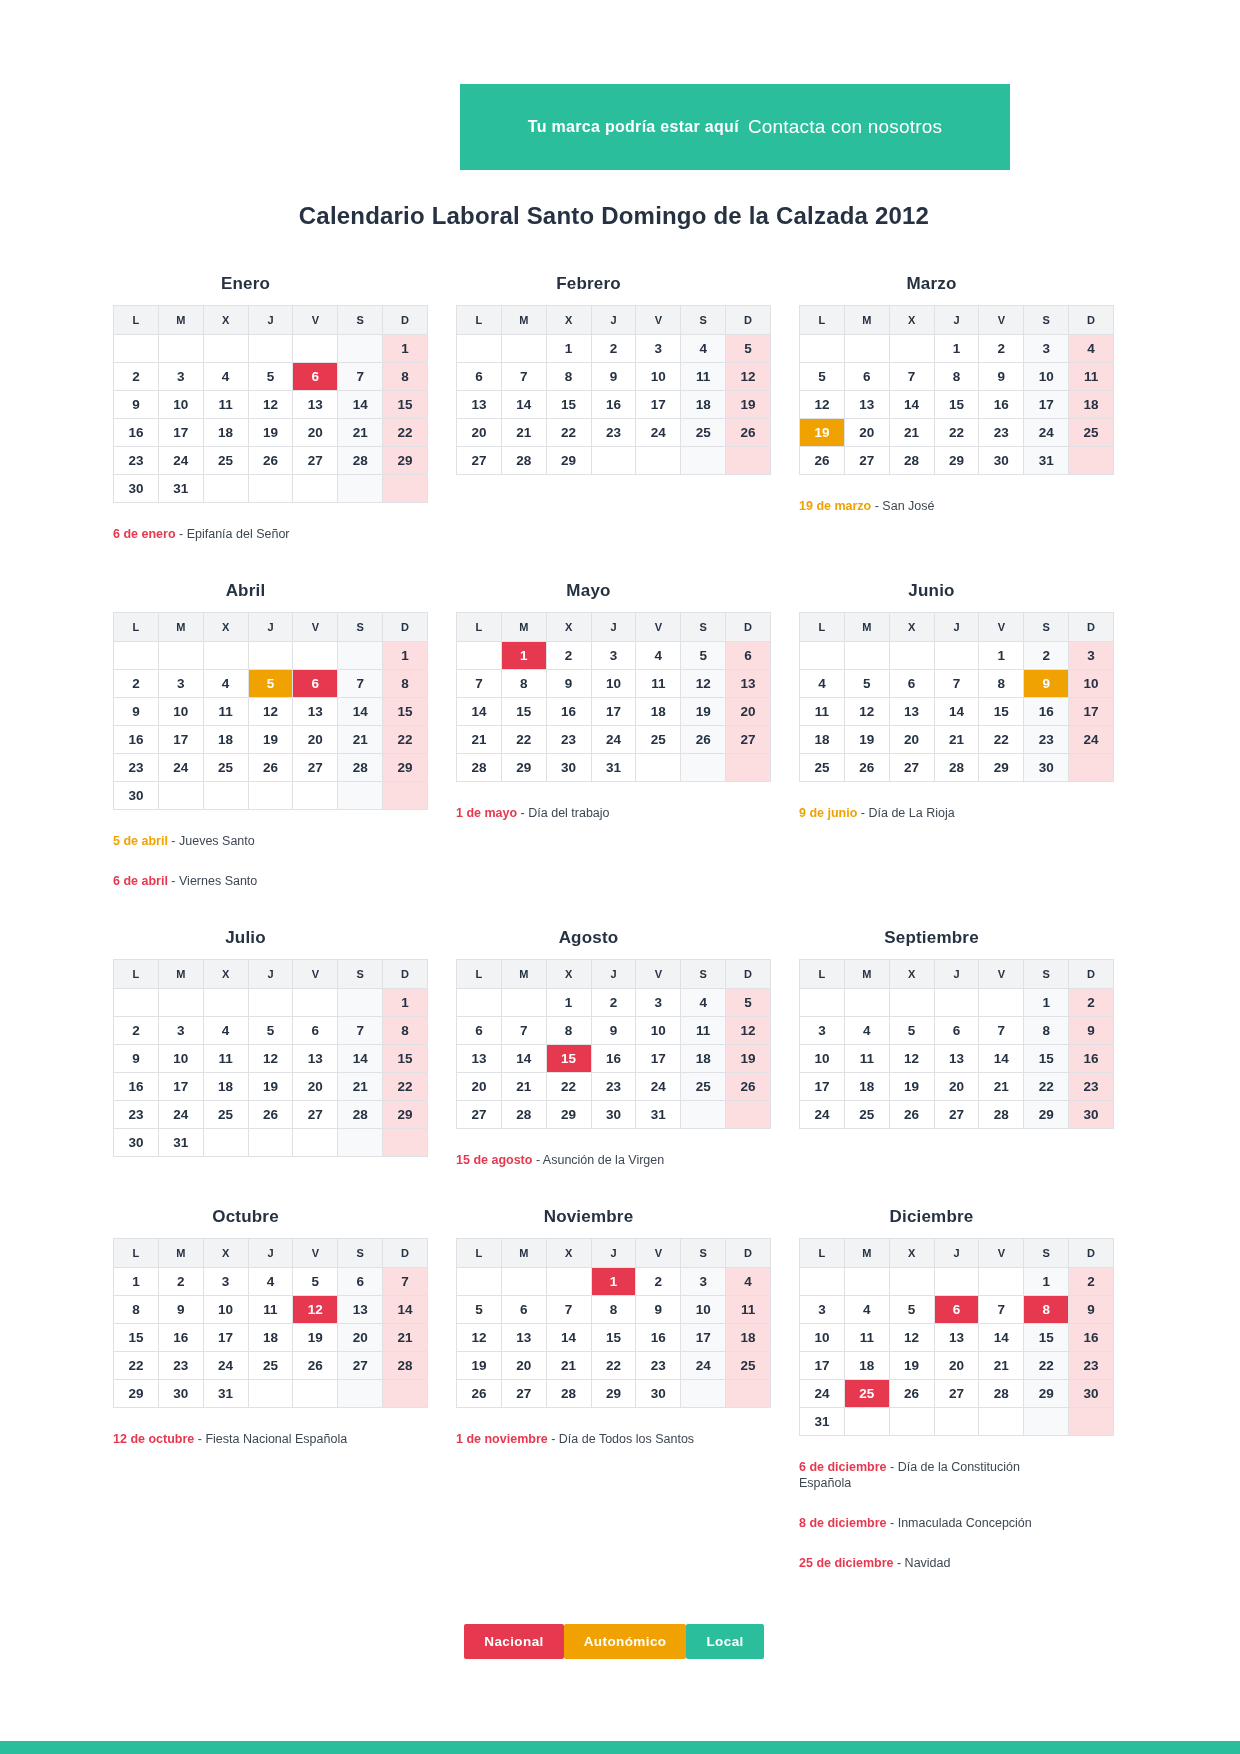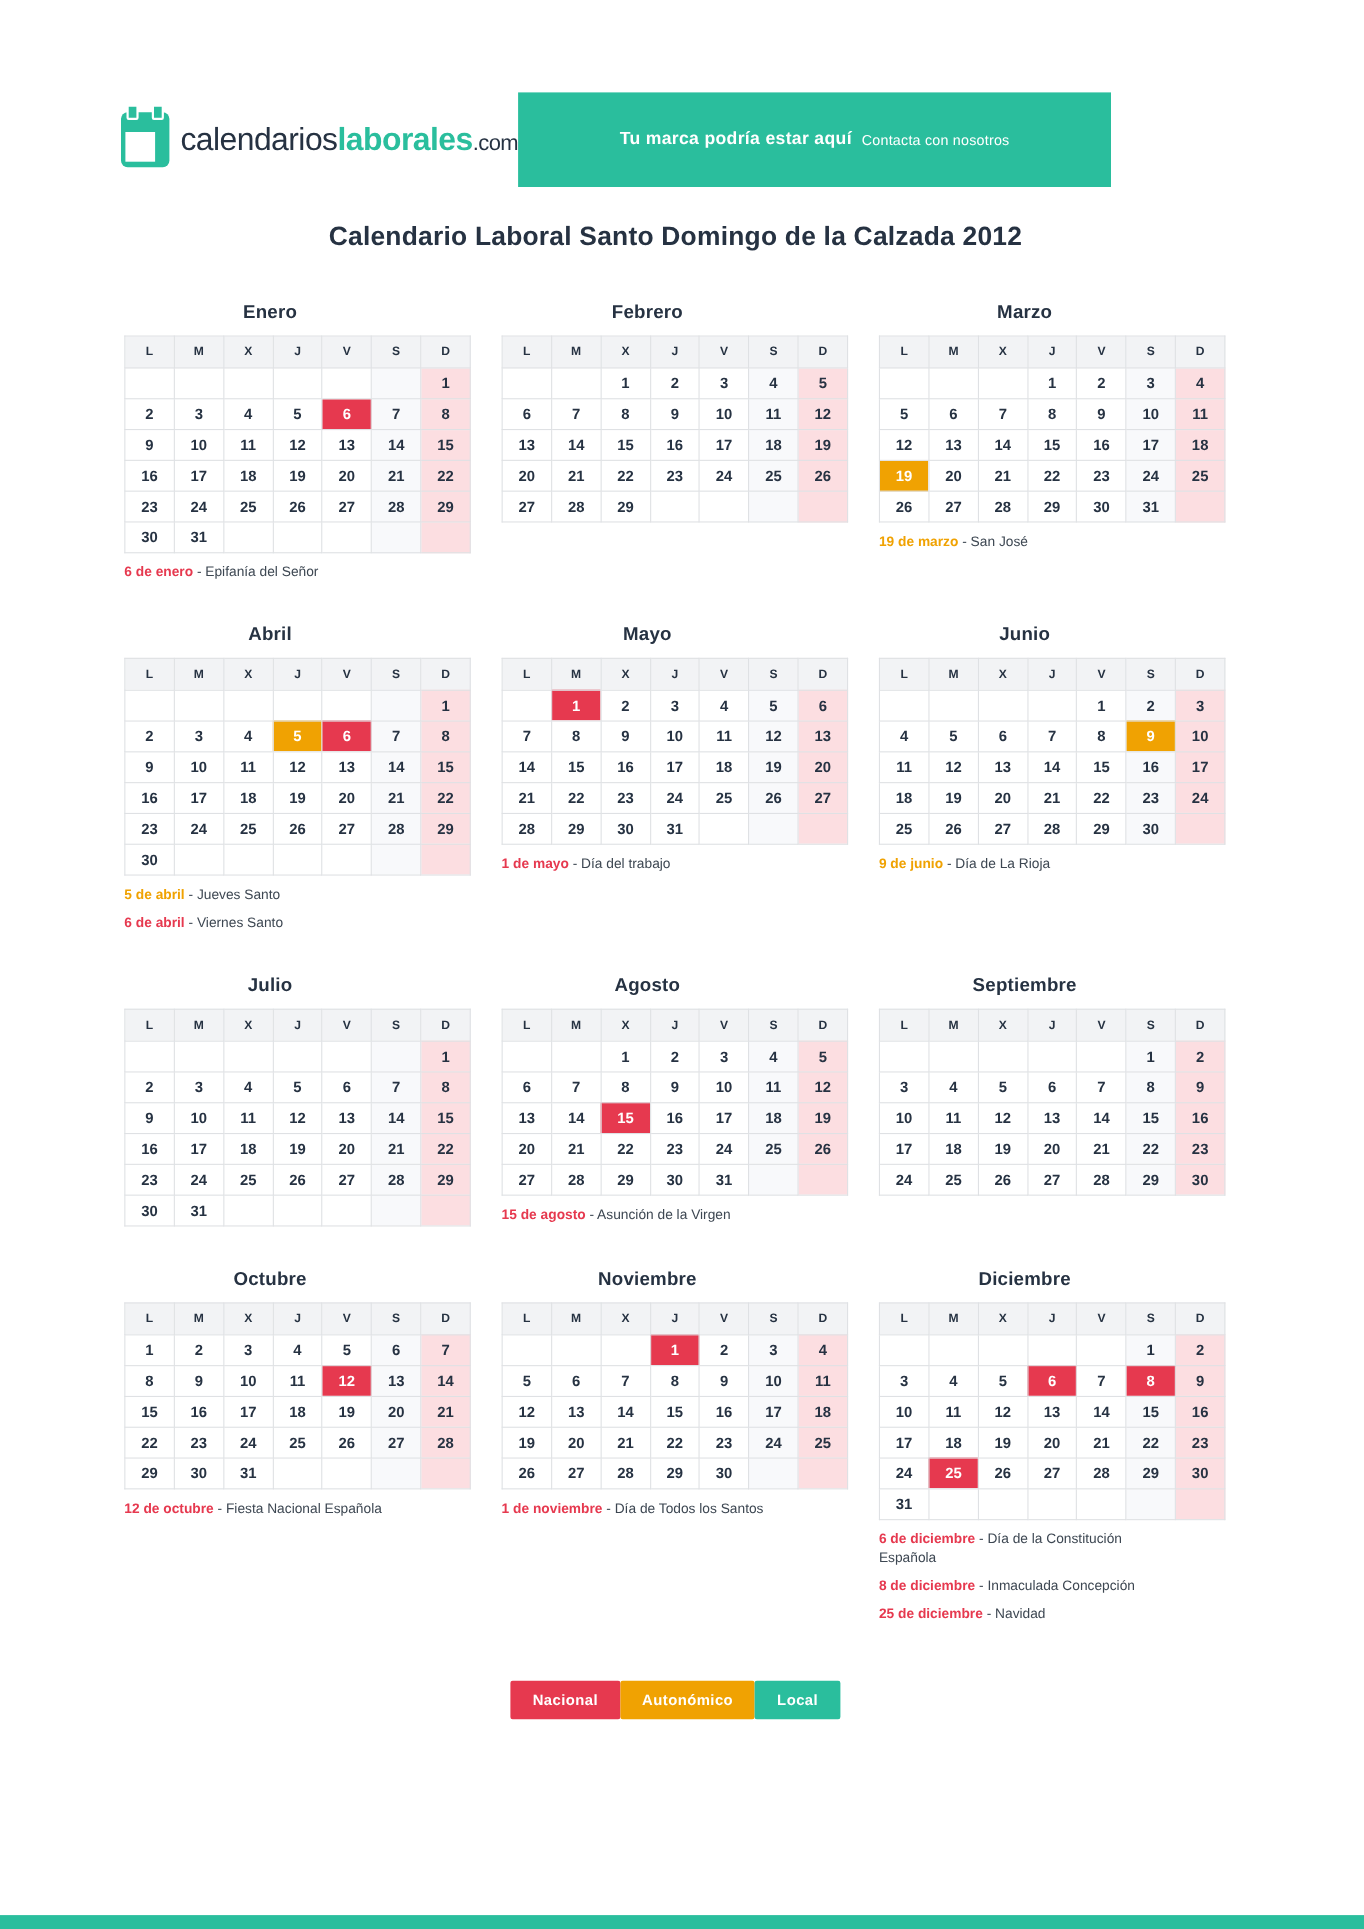--- a/index.html
+++ b/index.html
@@ -19,37 +19,37 @@
   .logo-icon .tab{position:absolute;top:-7px;width:11px;height:14px;background:var(--local);border:2px solid #fff;border-radius:2px;}
   .logo-icon .tab.l{left:5px}.logo-icon .tab.r{right:5px}
   .logo-icon .pagearea{position:absolute;left:4px;bottom:5px;width:27px;height:27px;background:#fff;}
   .logo-text{font-size:29px;letter-spacing:-0.5px;white-space:nowrap;}
   .logo-text .a{color:var(--ink);font-weight:400;}
   .logo-text .b{color:var(--local);font-weight:700;}
   .logo-text .c{color:var(--ink);font-size:20px;font-weight:400;}
   .banner{margin-left:auto;width:550px;height:86px;background:var(--local);color:#fff;
           display:flex;flex-direction:row;justify-content:center;align-items:center;gap:9px;cursor:pointer;}
   .banner .l1{font-size:16px;font-weight:700;letter-spacing:.3px;}
-  .banner .l2{font-size:13px;font-weight:400;letter-spacing:.2px;}
+  .banner .l2{font-size:19px;font-weight:400;letter-spacing:.2px;}
 
   
   .page-title{width:1002px;margin:32px 0 0 113px;text-align:center;font-size:24px;font-weight:700;color:var(--ink);letter-spacing:.2px;}
 
   
   .months{width:1002px;margin:44px 0 0 113px;display:grid;grid-template-columns:repeat(3,315px);column-gap:28px;row-gap:38px;align-items:start;}
   .month{width:265px;}
   .month-title{text-align:center;font-size:17px;font-weight:700;color:var(--ink);margin-bottom:11px;letter-spacing:.2px;}
   table.cal{border-collapse:collapse;width:315px;table-layout:fixed;}
   table.cal th{background:var(--head-bg);border:1px solid var(--border);height:29px;font-size:11px;font-weight:700;color:var(--ink);text-align:center;}
   table.cal td{border:1px solid var(--border);height:28px;text-align:center;font-size:13.5px;font-weight:700;color:var(--ink);background:#fff;}
   table.cal td.sat{background:var(--sat-bg);}
   table.cal td.sun{background:var(--sun-bg);}
   table.cal td.hl-national{background:var(--national);color:#fff;}
   table.cal td.hl-autonomic{background:var(--autonomic);color:#fff;}
-  .note{margin-top:9px;font-size:12.5px;color:var(--note-ink);line-height:1.35;}
+  .note{margin-top:23px;font-size:12.5px;color:var(--note-ink);line-height:1.35;}
   .note .nd{font-weight:700;}
   .note .nd.national{color:var(--national);}
   .note .nd.autonomic{color:var(--autonomic);}
 
   
   .legend{width:1002px;margin:52px 0 0 113px;display:flex;justify-content:center;}
   .legend .btn{border:none;color:#fff;font-family:inherit;font-size:13.5px;font-weight:700;letter-spacing:.4px;
                padding:10px 20px;border-radius:2px;cursor:pointer;}
   .legend .btn.national{background:var(--national);}
   .legend .btn.autonomic{background:var(--autonomic);}
@@ -57,28 +57,20 @@
 
   
   .footer-bar{position:absolute;left:0;bottom:0;width:1240px;height:13px;background:var(--local);}
 </style>
 </head>
 <body>
 
 <div class="page">
 
   <div class="header">
-    <div class="logo">
-      <div class="logo-icon">
-        <span class="tab l"></span>
-          <span class="tab r"></span>
-          <span class="pagearea"></span>
-      </div>
-      <div class="logo-text"><span class="a">calendarios</span><span class="b">laborales</span><span class="c">.com</span></div>
-    </div>
     <div class="banner">
       <div class="l1">Tu marca podría estar aquí</div>
       <div class="l2">Contacta con nosotros</div>
     </div>
   </div>
 
   <h1 class="page-title">Calendario Laboral Santo Domingo de la Calzada 2012</h1>
 
   <div class="months">
       <section class="month">

